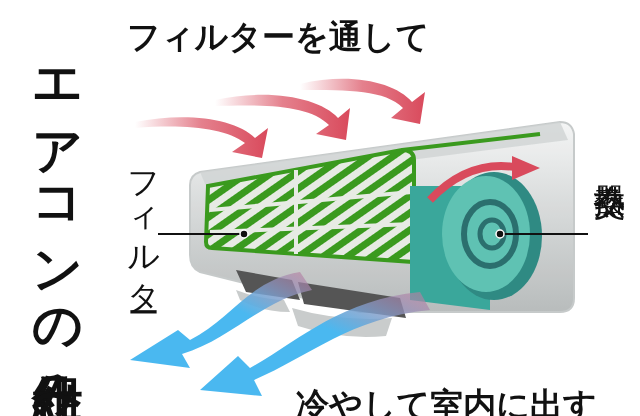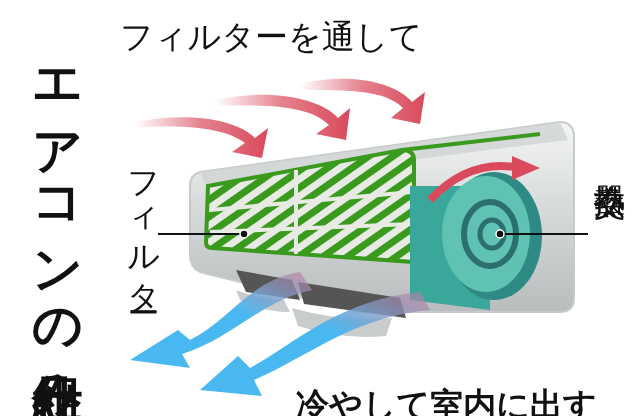--- a/index.html
+++ b/index.html
@@ -1,22 +1,22 @@
 <!DOCTYPE html>
 <html><head>
 <meta charset="utf-8">
 <style>
   html, body { margin:0; padding:0; background:#ffffff; }
   body { width:640px; height:416px; position:relative; overflow:hidden;
          font-family:"DejaVu Sans", sans-serif; color:#111; }
   .vtitle { position:absolute; left:26px; top:40px; width:60px;
             font-size:50px; font-weight:bold; line-height:56px;
             writing-mode:vertical-rl; letter-spacing:2px; }
-  .top-caption { position:absolute; left:120px; top:18px; font-size:33px;
-                 font-weight:normal; line-height:38px; }
+  .top-caption { position:absolute; left:127px; top:18px; font-size:33px;
+                 font-weight:bold; line-height:38px; }
   .filter-label { position:absolute; left:126px; top:150px; font-size:32px;
                   line-height:36px; writing-mode:vertical-rl; }
   .hx-label { position:absolute; left:592px; top:160px; font-size:32px;
               line-height:36px; writing-mode:vertical-rl; }
   .bottom-caption { position:absolute; left:296px; top:362px; font-size:33px;
                     font-weight:bold; line-height:40px;margin-top:23px; }
   svg.art { position:absolute; left:0; top:0; }
 </style>
 </head>
 <body>

